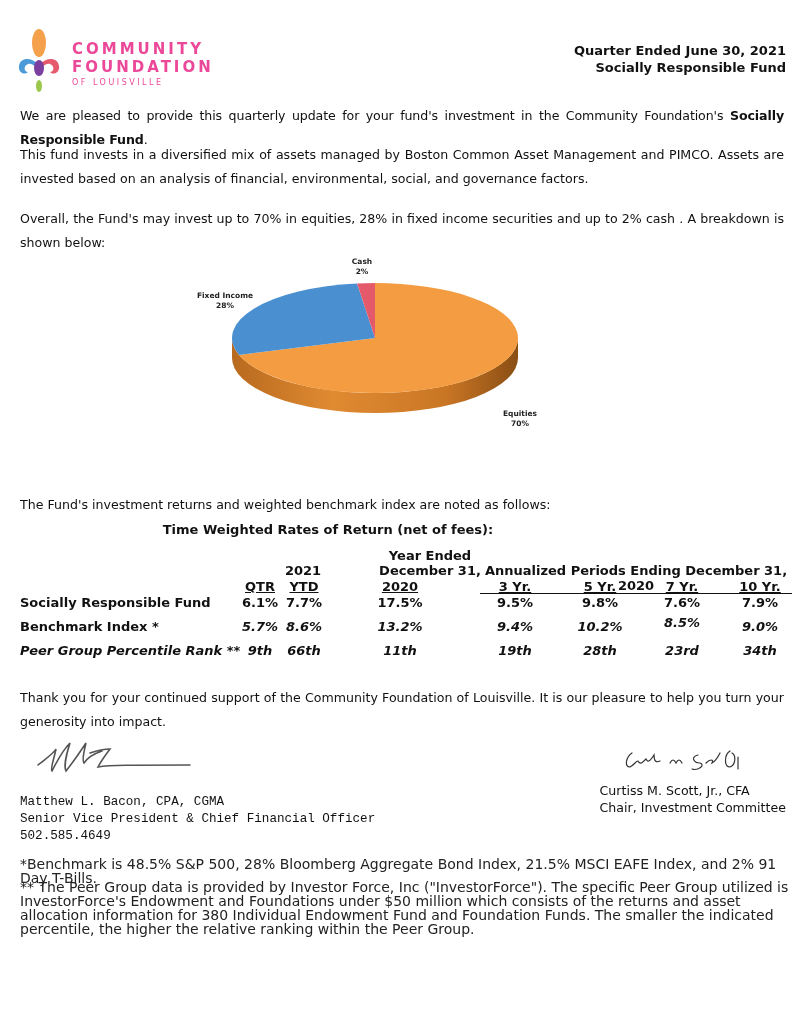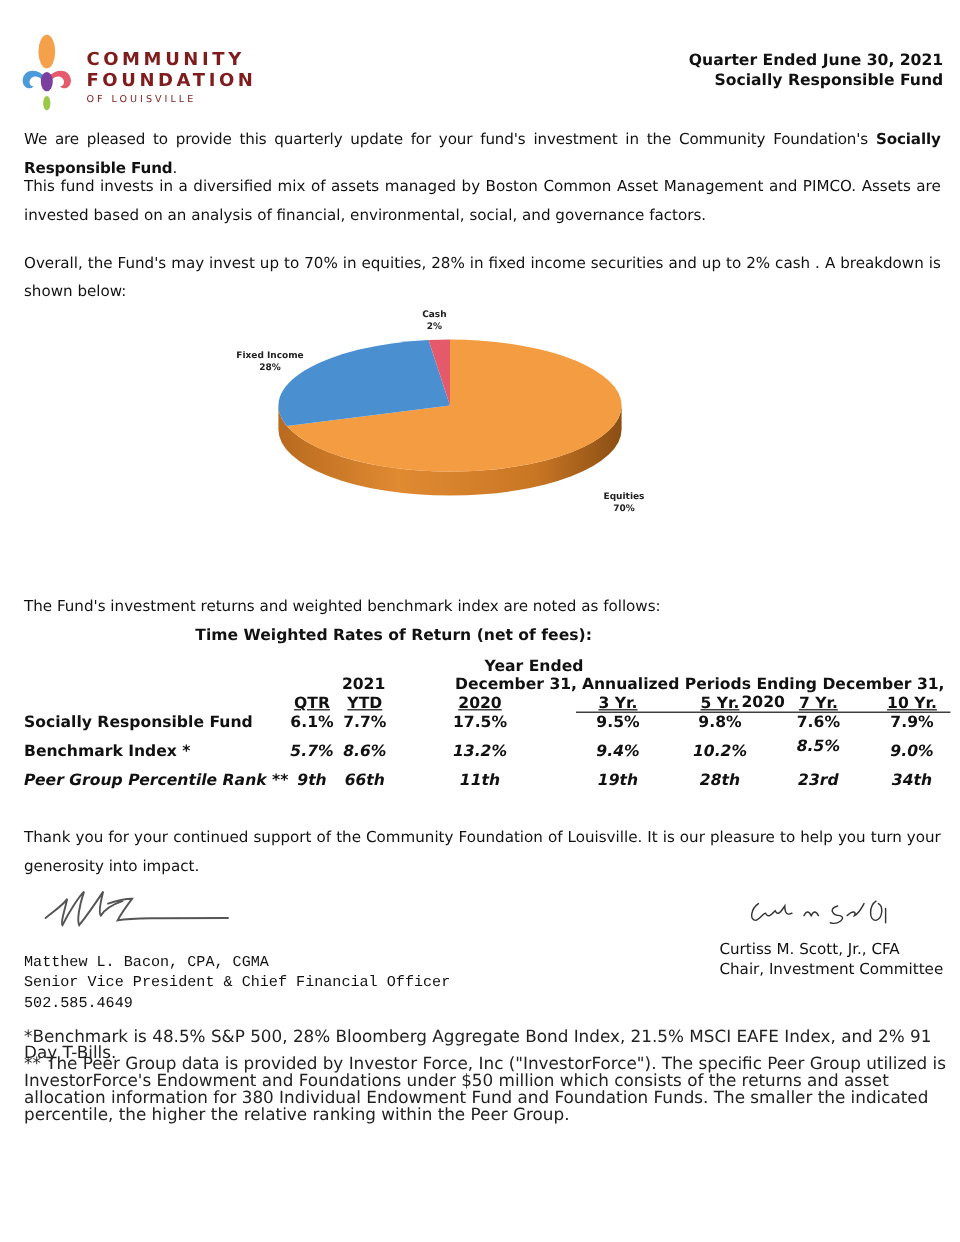--- a/index.html
+++ b/index.html
@@ -3,21 +3,21 @@
 <meta charset="utf-8">
 <style>
   html, body { margin: 0; padding: 0; background: #ffffff; }
   body { width: 800px; height: 1035px; position: relative; overflow: hidden;
          font-family: "DejaVu Sans", sans-serif; color: #111; }
   .abs { position: absolute; }
 
   
   #logo { left: 16px; top: 28px; width: 220px; height: 66px; }
   #logo-mark { position: absolute; left: 0; top: 0; width: 46px; height: 66px; }
-  .logo-text { position: absolute; left: 56px; font-weight: bold; letter-spacing: 3px; color: #7f1d1d; }
+  .logo-text { position: absolute; left: 56px; font-weight: bold; letter-spacing: 3px; color: #ec4899; }
   #logo-line1 { top: 12px; font-size: 15px; }
   #logo-line2 { top: 30px; font-size: 15px; }
   #logo-line3 { top: 50px; font-size: 8px; letter-spacing: 2.5px; font-weight: normal; }
 
   
   #header-right { right: 14px; top: 42px; text-align: right; font-weight: bold; font-size: 13px; line-height: 17px; }
 
   .para { left: 20px; width: 764px; font-size: 13px; line-height: 24px; text-align: justify; }
   #intro-1 { top: 104px; font-family: "DejaVu Sans", sans-serif; font-size: 12.6px; letter-spacing: -0.1px; }
   #intro-2 { top: 143px; font-size: 12.6px; }
@@ -102,21 +102,21 @@
       <text x="182" y="14" text-anchor="middle" class="pie-label">Cash</text>
       <text x="182" y="24" text-anchor="middle" class="pie-label">2%</text>
     </g>
 </svg>
 
 <div id="returns-intro" class="abs">The Fund's investment returns and weighted benchmark index are noted as follows:</div>
 <div id="table-title" class="abs">Time Weighted Rates of Return (net of fees):</div>
 
 <div id="returns-table">
 
-  <div class="hdr" style="left:360px; top:0; width:130px;">Year Ended</div>
+  <div class="hdr" style="left:345px; top:0; width:130px;">Year Ended</div>
   <div class="hdr" style="left:258px; top:15px; width:50px;">2021</div>
   <div class="hdr" style="left:345px; top:15px; width:130px;">December 31,</div>
   <div class="hdr" style="left:460px; top:15px; width:312px; border-bottom:1.5px solid #111;">Annualized Periods Ending December 31, 2020</div>
 
   <div id="col-headers">
       <div class="hdr ul" style="left: 205px; top: 31px; width: 70px;">QTR</div>
       <div class="hdr ul" style="left: 249px; top: 31px; width: 70px;">YTD</div>
       <div class="hdr ul" style="left: 345px; top: 31px; width: 70px;">2020</div>
       <div class="hdr ul" style="left: 460px; top: 31px; width: 70px;">3 Yr.</div>
       <div class="hdr ul" style="left: 545px; top: 31px; width: 70px;">5 Yr.</div>

